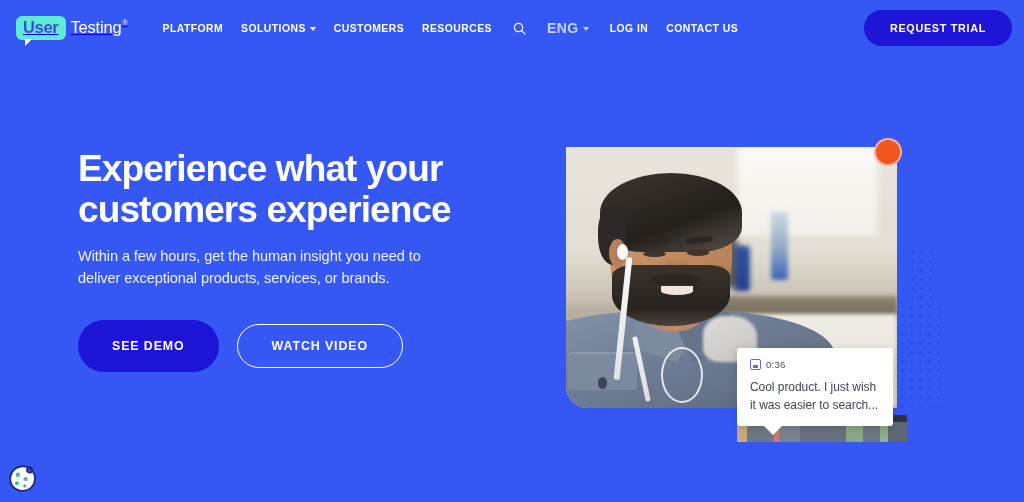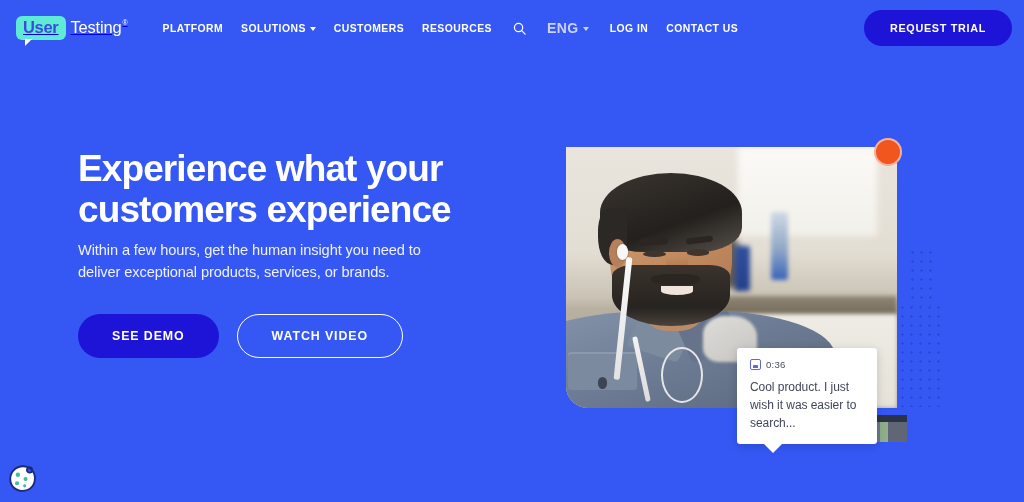--- a/index.html
+++ b/index.html
@@ -164,21 +164,21 @@
     width: 430px;
     z-index: 20;
   }
 
   .headline {
     color: #ffffff;
     font-size: 37px;
     font-weight: bold;
     line-height: 1.12;
     letter-spacing: -0.9px;
-    margin-bottom: 8px;
+    margin-bottom: 14px;
   }
 
   .subhead {
     color: #eef1ff;
     font-size: 14.6px;
     font-weight: 500;
     line-height: 1.55;
     letter-spacing: -0.1px;
     max-width: 382px;
     margin-bottom: 30px;
@@ -187,21 +187,21 @@
   .cta-row {
     display: flex;
     align-items: center;
     gap: 18px;
   }
   .btn-primary {
     background: #1d14d8;
     color: #ffffff;
     border: none;
     border-radius: 26px;
-    height: 44px;
+    height: 52px;
     padding: 0 34px;
     font-size: 12.4px;
     font-weight: bold;
     letter-spacing: 0.9px;
     cursor: pointer;
     font-family: "Liberation Sans", sans-serif;
     white-space: nowrap;
   }
   .btn-outline {
     background: transparent;
@@ -545,21 +545,21 @@
     background: #f0561d;
     border: 2.5px solid rgba(255,255,255,.55);
     z-index: 30;
   }
 
   
   .comment-card {
     position: absolute;
     left: 737px;
     top: 348px;
-    width: 140px;
+    width: 156px;
     background: #ffffff;
     border-radius: 3px;
     padding: 11px 13px 12px 13px;
     z-index: 32;
     box-shadow: 0 2px 10px rgba(0,0,0,.16);
   }
   .comment-card::after {
     content: "";
     position: absolute;
     left: 27px;

